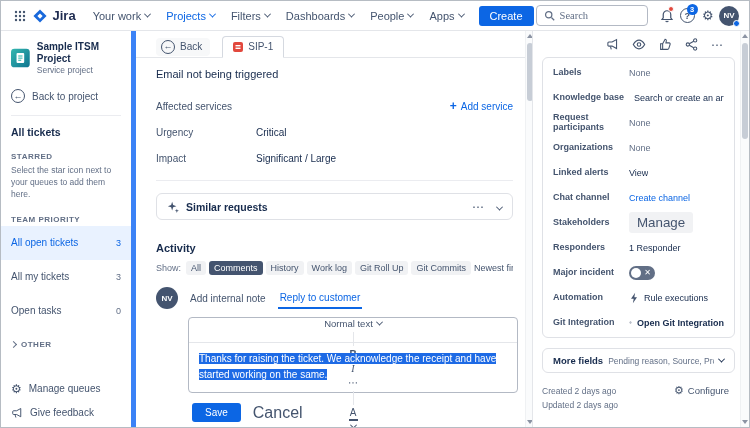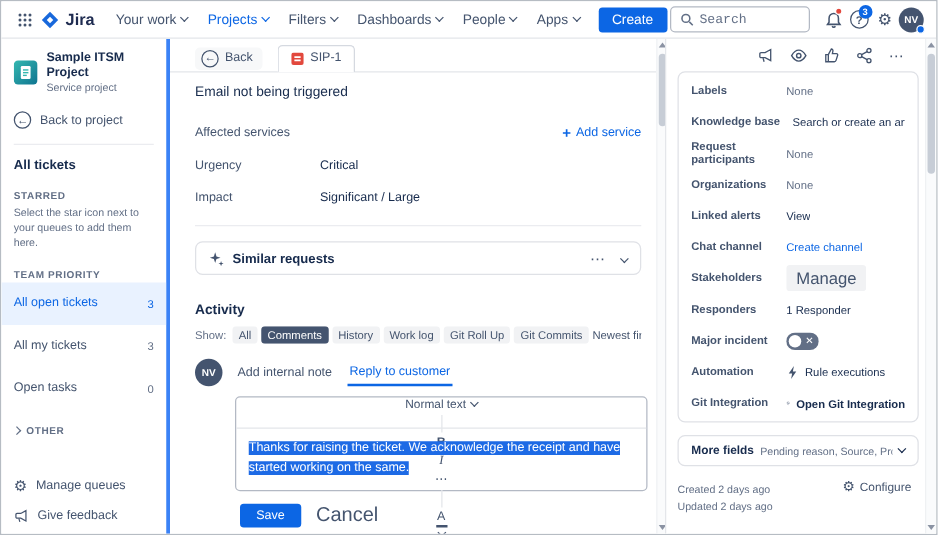--- a/index.html
+++ b/index.html
@@ -23,34 +23,34 @@
   .logo { display: flex; align-items: center; gap: 5px; padding: 0 8px 0 2px; }
   .logo-text { font-weight: bold; font-size: 13px; color: #1E2B50; }
   .nav-item { display: flex; align-items: center; gap: 4px; padding: 4px 7px; font-size: 11px; color: #44546E; font-weight: 500; border-radius: 3px; white-space: nowrap; }
   .nav-item.active { color: #0C66E4; }
   .chev { width: 5px; height: 5px; border-right: 1.4px solid currentColor; border-bottom: 1.4px solid currentColor;
           transform: rotate(45deg) translate(-1px,-1px); display: inline-block; flex: 0 0 auto; }
   .chev-right { transform: rotate(-45deg); }
   .create-btn { background: #0C66E4; color: #fff; border-radius: 3px; padding: 4px 11px; font-size: 11px; font-weight: 500; margin-left: 6px; }
   .search-wrap { margin-left: auto; display: flex; align-items: center; gap: 5px; border: 1px solid #B3B9C4;
                  border-radius: 4px; height: 21px; padding: 0 7px; width: 120px; margin-right: 8px; }
-  .search-wrap input { border: none; outline: none; width: 80px; font-size: 10.5px; color: #172B4D; font-family: Liberation Mono, monospace; background: transparent; }
+  .search-wrap input { border: none; outline: none; width: 80px; font-size: 10.5px; color: #172B4D; font-family: Liberation Serif, serif; background: transparent; }
   .search-wrap input::placeholder { color: #626F86; }
   .badge-dot { position: absolute; top: 2px; right: 2px; width: 6px; height: 6px; border-radius: 50%; background: #E2483D; border: 1px solid #fff; }
   .badge-num { position: absolute; top: 0; right: -1px; min-width: 11px; height: 11px; border-radius: 6px; background: #0C66E4;
                color: #fff; font-size: 7.5px; display: flex; align-items: center; justify-content: center; font-weight: bold; }
   .help-circle { width: 15px; height: 15px; border-radius: 50%; border: 1.4px solid #44546E; display: flex; align-items: center; justify-content: center;
                  font-size: 9px; font-weight: bold; color: #44546E; }
   .avatar { width: 20px; height: 20px; border-radius: 50%; background: #44546F; color: #fff; font-size: 8px; font-weight: bold;
             display: flex; align-items: center; justify-content: center; position: relative; }
   .avatar .presence { position: absolute; bottom: -1px; right: -1px; width: 7px; height: 7px; border-radius: 50%; background: #0C66E4; border: 1.5px solid #fff; }
   .gear-glyph { font-size: 13px; line-height: 1; }
 
   
-  .sidebar { position: absolute; top: 30px; left: 0; width: 135px; bottom: 0; background: #fff; border-right: 3px solid #3b82f6;
+  .sidebar { position: absolute; top: 30px; left: 0; width: 135px; bottom: 0; background: #fff; border-right: 5px solid #3b82f6;
              padding-top: 8px; font-size: 10.5px; overflow: hidden; }
   .proj-head { display: flex; gap: 7px; padding: 2px 10px; align-items: center; }
   .proj-name { font-weight: bold; font-size: 10px; line-height: 1.2; }
   .proj-type { font-size: 8.5px; color: #626F86; }
   .sb-row { display: flex; align-items: center; gap: 7px; padding: 4px 10px; color: #44546E; font-size: 10px; }
   .back-circle { width: 14px; height: 14px; border-radius: 50%; border: 1.3px solid #44546E; display: flex; align-items: center; justify-content: center;
                  font-size: 9px; line-height: 1; flex: 0 0 auto; }
   .sb-divider { border-top: 1px solid #EBECF0; margin: 8px 10px; }
   .sb-title { font-weight: bold; font-size: 10.5px; padding: 2px 10px; margin-top: 2px; }
   .sb-label { font-size: 8px; font-weight: bold; letter-spacing: .5px; color: #626F86; padding: 2px 10px; margin-top: 10px; }

